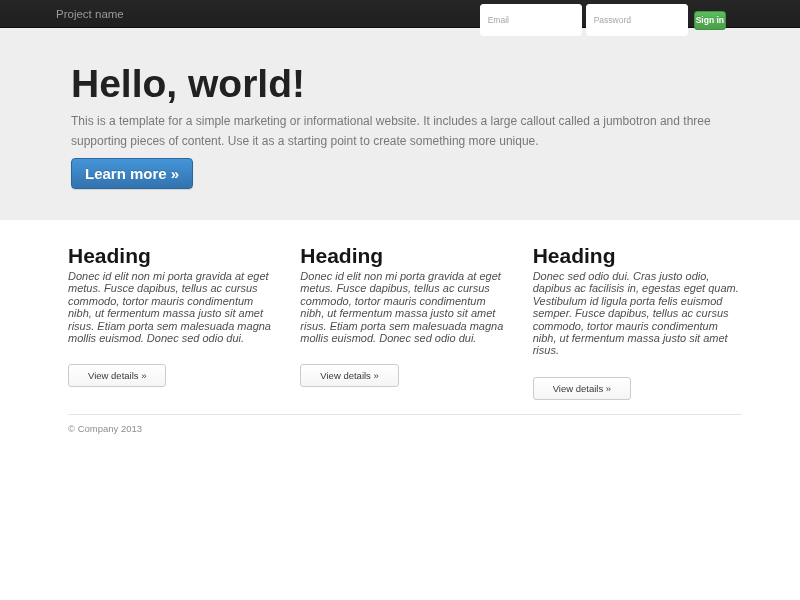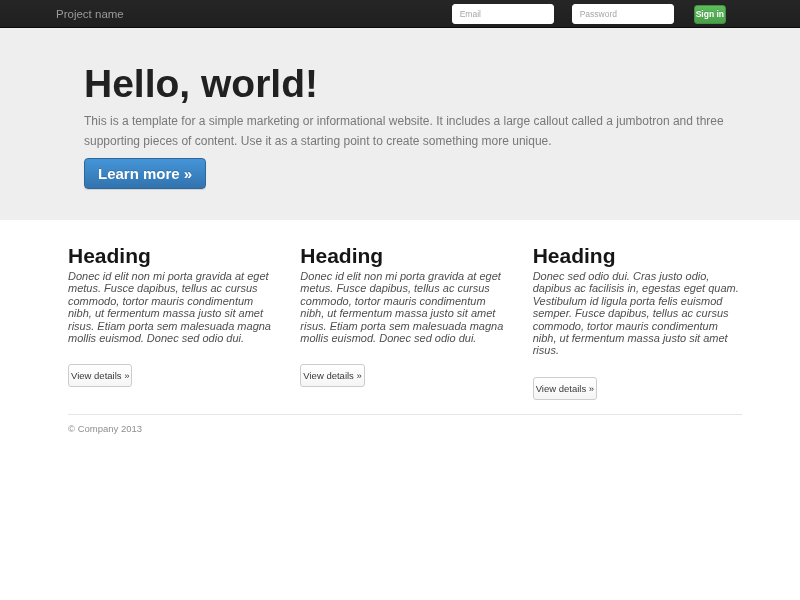--- a/index.html
+++ b/index.html
@@ -28,29 +28,29 @@
     text-decoration: none;
     cursor: pointer;
   }
   .navbar-form {
     position: absolute;
     right: 74px; top: 4px;
     display: flex;
     align-items: center;
   }
   .nav-input {
-    width: 102px; height: 20px;
+    width: 102px; height: 32px;
     border: 1px solid #ffffff;
     border-radius: 3px;
     background: #ffffff;
     font-family: inherit;
     font-size: 8.5px;
     color: #555555;
     padding: 0 7px;
-    margin-right: 18px;
+    margin-right: 4px;
     outline: none;
   }
   .nav-input::placeholder { color: #a6a6a6; }
   .btn-signin {
     height: 19px;
     padding: 0 1px;
     margin-left: 2px;
     font-family: inherit;
     font-size: 8.5px;
     font-weight: bold;
@@ -58,21 +58,21 @@
     text-shadow: 0 -1px 0 rgba(0,0,0,0.15);
     background: linear-gradient(#5cbd5c, #4a9f4a);
     border: 1px solid #418f41;
     border-radius: 3px;
     cursor: pointer;
   }
 
   
   .jumbotron {
     background: #eeeeee;
-    padding: 35px 16px 31px;
+    padding: 35px 3px 31px;
   }
   .container {
     width: 674px;
     margin-left: 68px;
   }
   .jumbotron h1 {
     margin: 0;
     font-size: 39px;
     line-height: 1.1;
     font-weight: bold;
@@ -116,21 +116,21 @@
   .col p {
     margin: 3px 0 16px;
     font-size: 11px;
     line-height: 12.4px;
     color: #4e4e4e;
     font-style: italic;
   }
   .btn-default {
     display: inline-block;
     margin-top: 4px;
-    padding: 5px 2px;
+    padding: 5px 19px;
     font-family: inherit;
     font-size: 9.5px;
     color: #3a3a3a;
     background: linear-gradient(#ffffff, #f5f5f5);
     border: 1px solid #cccccc;
     border-radius: 3px;
     cursor: pointer;
   }
 
   

